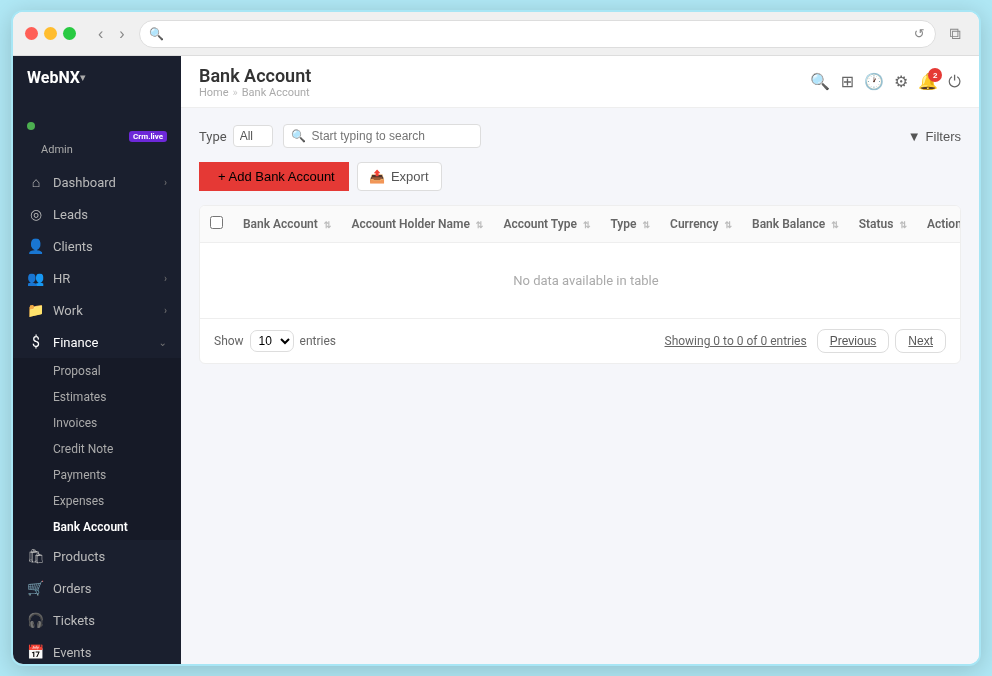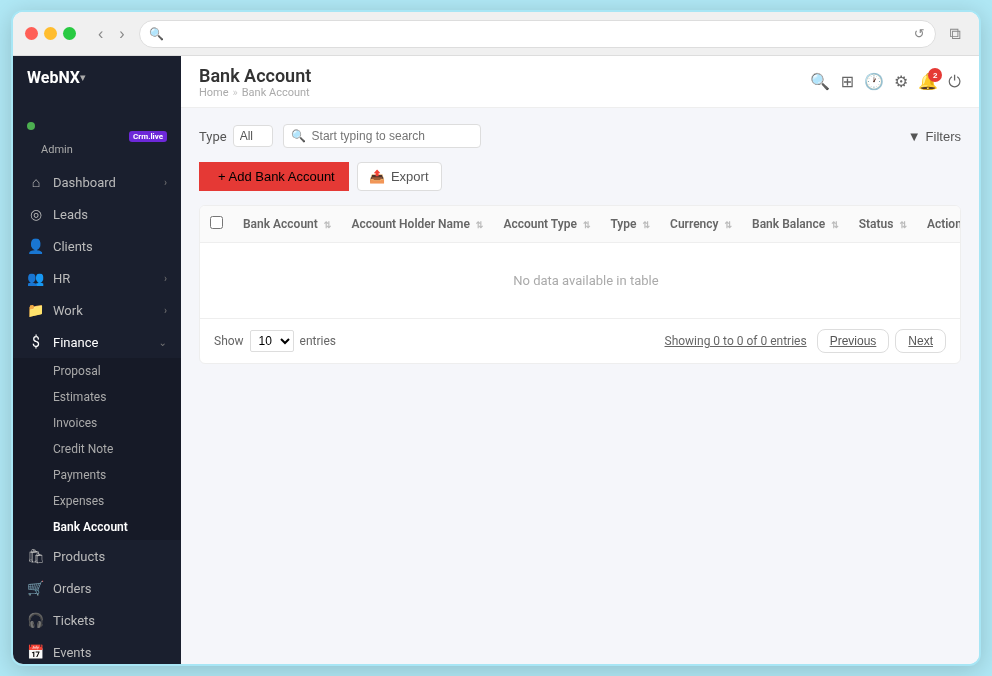--- a/index.html
+++ b/index.html
@@ -351,21 +351,21 @@
       display: flex;
       align-items: center;
       justify-content: space-between;
       padding: 10px 14px;
       border-top: 1px solid #eee;
       font-size: 12px;
       color: #666;
     }
     .entries-select {
       border: 1px solid #ddd;
-      border-radius: 2px;
+      border-radius: 7px;
       padding: 2px 4px;
       font-size: 12px;
       background: #fff;
     }
     .pagination-btns {
       display: flex;
       gap: 6px;
     }
     .page-btn {
       border: 1px solid #ddd;

